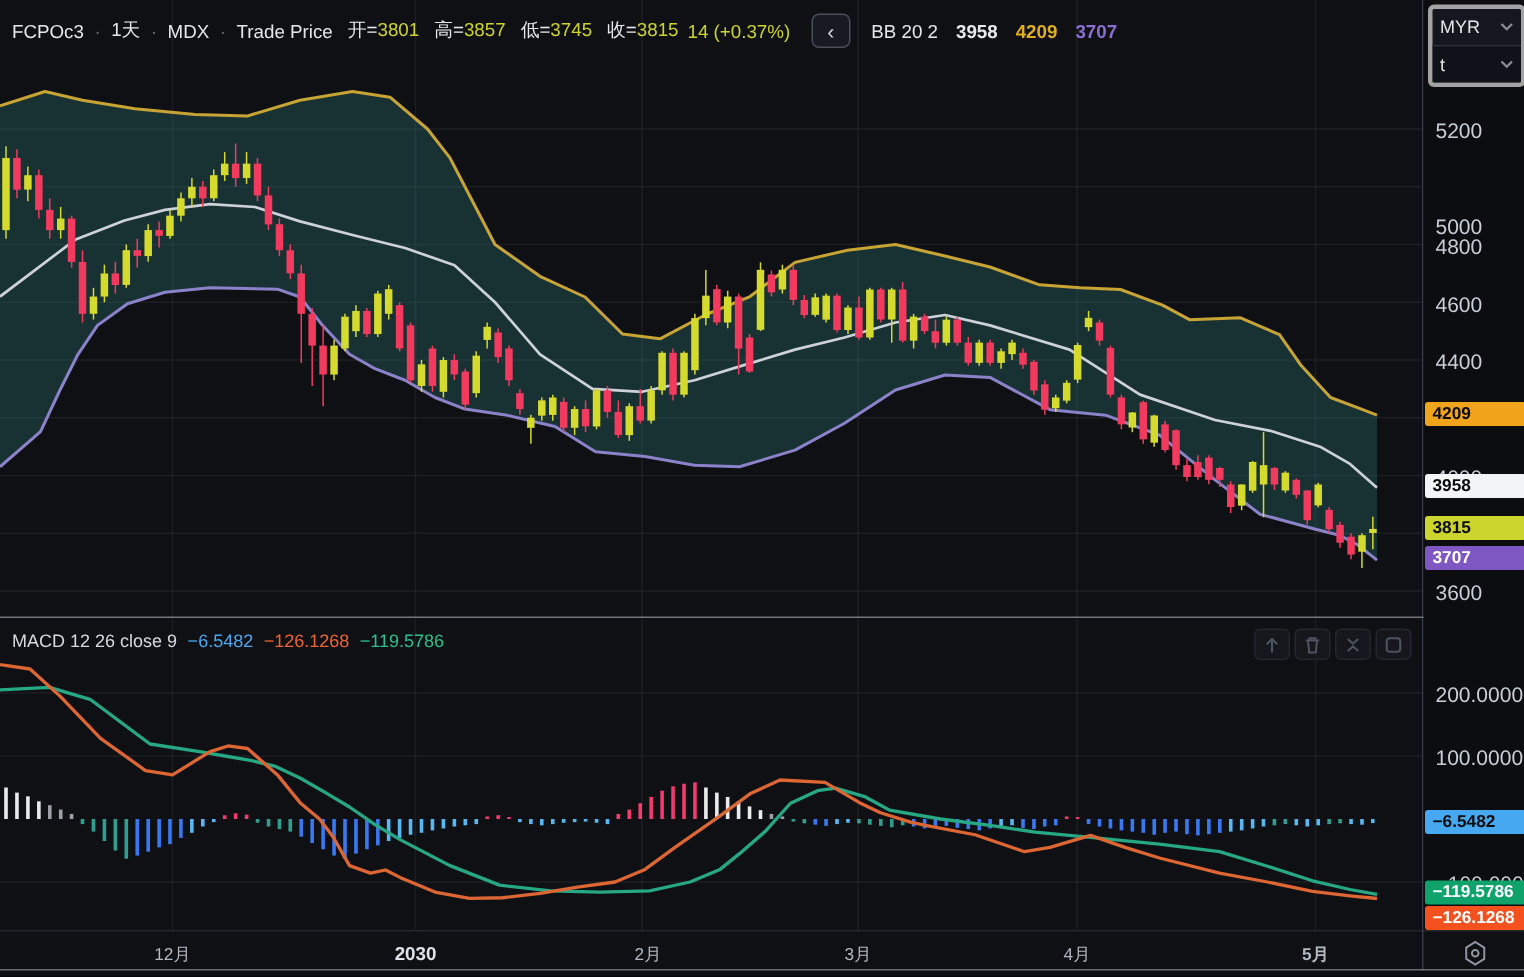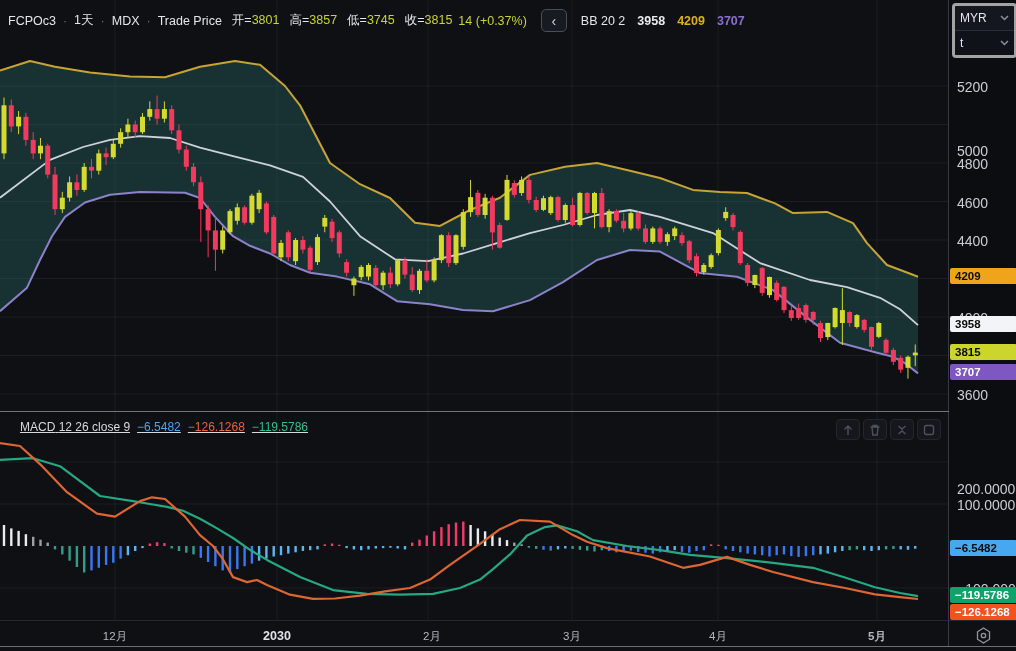--- a/index.html
+++ b/index.html
@@ -16,21 +16,21 @@
   .legend{position:absolute;left:8px;top:9px;display:flex;align-items:center;gap:6px;
           font-size:12.5px;color:#e3e6ea;z-index:8;white-space:nowrap;}
   .legend .dot{color:#6b7078;margin:0 1px;}
   .legend .fld{margin-left:4px;}
   .legend .val{color:#ccd32f;text-align:center;}
   .collapse-btn{margin:0 8px;width:26px;height:23px;background:#171a20;border:1px solid #4a4e58;
           border-radius:5px;color:#d6d9df;font-size:14px;line-height:20px;text-align:center;cursor:pointer;padding:0;}
   .bbv{font-weight:bold;margin-left:6px;}
   .c-mid{color:#e8eaee;}  .c-up{color:#dfaf1e;}  .c-low{color:#8a6fd0;}
 
-  .macd-legend{position:absolute;left:20px;top:420px;display:flex;gap:7px;font-size:12px;color:#d6d9df;z-index:8;white-space:nowrap;text-decoration:underline;}
+  .macd-legend{position:absolute;left:8px;top:420px;display:flex;gap:7px;font-size:12px;color:#d6d9df;z-index:8;white-space:nowrap;}
   .v-hist{color:#4aa7f0;} .v-macd{color:#f0632e;} .v-sig{color:#2bc08c;}
 
   .macd-toolbar{position:absolute;left:836px;top:419px;display:flex;gap:3px;z-index:8;}
   .tbtn{width:24px;height:21px;background:#15171d;border:1px solid #23262d;border-radius:4px;
         display:flex;align-items:center;justify-content:center;padding:0;cursor:pointer;}
   .tbtn svg{stroke:#4d525c;fill:none;stroke-width:1.4;}
 
   .price-axis{position:absolute;left:949px;top:0;width:67px;height:620px;background:#0c0d10;z-index:7;}
   .tick{position:absolute;left:8px;font-size:14px;color:#c9cdd5;z-index:1;text-align:right;}
   .badge{position:absolute;left:1px;width:62px;font-size:11.5px;font-weight:bold;border-radius:2px;
@@ -547,21 +547,21 @@
       <div class="tick" style="top: 115px; margin-top: 28px;">5000</div>
       <div class="tick" style="top: 156px;">4800</div>
       <div class="tick" style="top: 194.5px;">4600</div>
       <div class="tick" style="top: 233px;">4400</div>
       <div class="tick" style="top: 310px;">4000</div>
       <div class="tick" style="top: 387px;">3600</div>
       <div class="badge" style="top: 267.767px; background: rgb(239, 164, 28); color: rgb(11, 11, 11);">4209</div>
       <div class="badge" style="top: 316.085px; background: rgb(242, 244, 247); color: rgb(11, 11, 11);">3958</div>
       <div class="badge" style="top: 343.613px; background: rgb(204, 212, 46); color: rgb(11, 11, 11);">3815</div>
       <div class="badge" style="top: 364.402px; background: rgb(126, 87, 194); color: rgb(255, 255, 255);">3707</div>
-      <div class="tick" style="top: 455px; margin-top: 26px;">200.0000</div>
+      <div class="tick" style="top: 455px;">200.0000</div>
       <div class="tick" style="top: 497px;">100.0000</div>
       <div class="tick" style="top: 581px;">−100.0000</div>
       <div class="badge" style="top: 539.75px; background: rgb(70, 168, 240); color: rgb(11, 11, 11);">−6.5482</div>
       <div class="badge" style="top: 587.223px; background: rgb(16, 162, 107); color: rgb(255, 255, 255);">−119.5786</div>
       <div class="badge" style="top: 603.973px; background: rgb(244, 81, 30); color: rgb(255, 255, 255);">−126.1268</div>
     </div>
 
   <div class="time-axis">
     <div class="taxis-icon">
       <svg width="19" height="19" viewBox="0 0 19 19">

